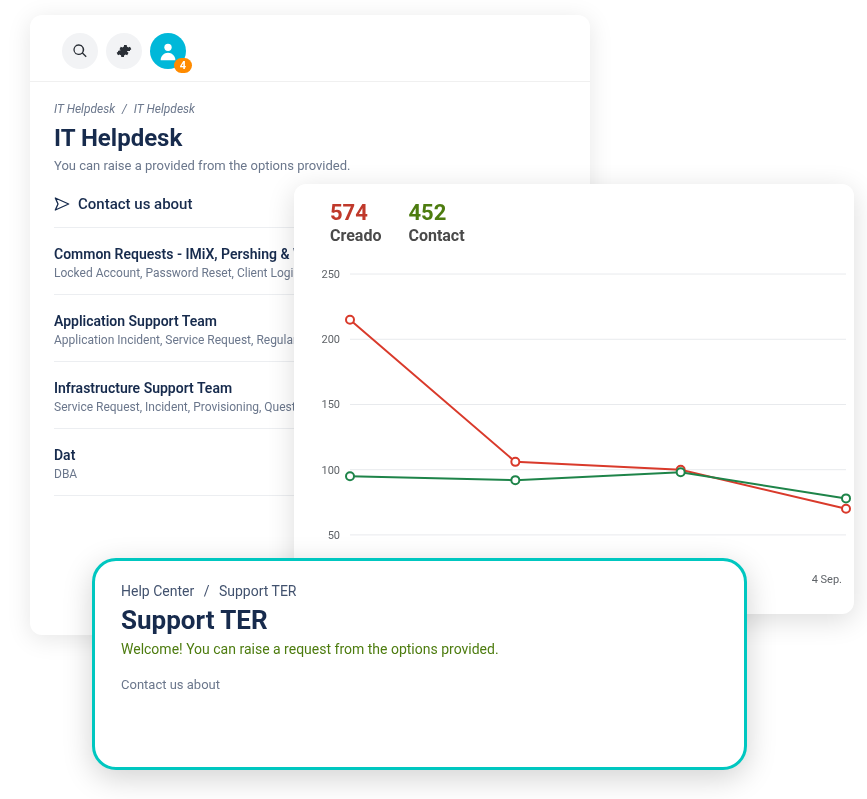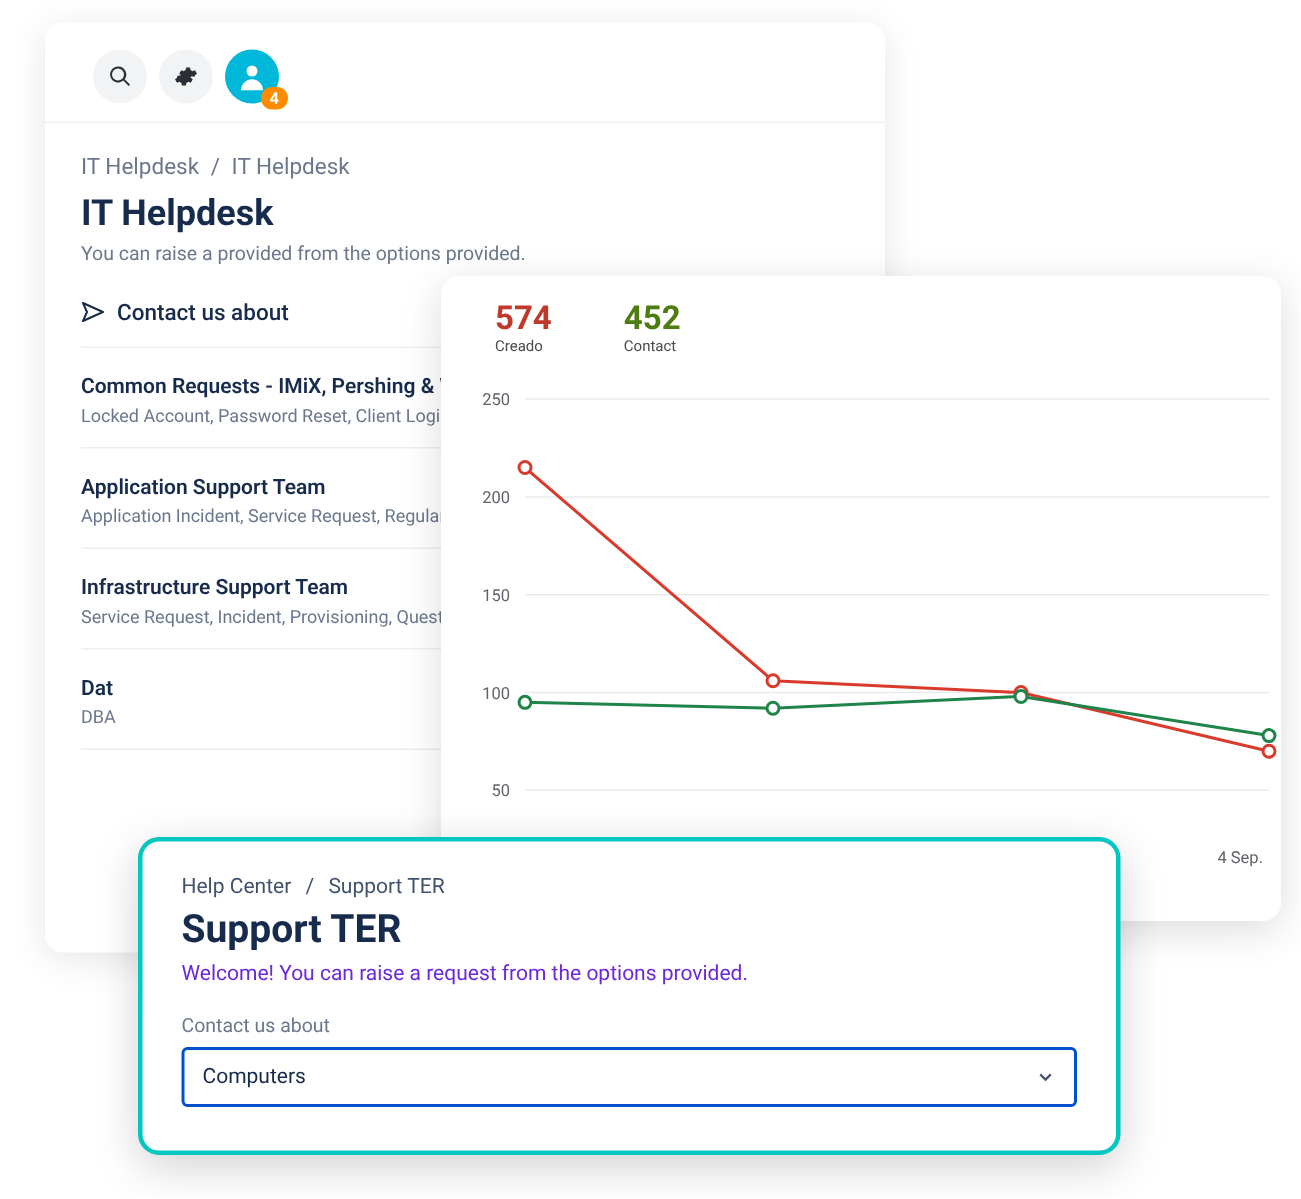--- a/index.html
+++ b/index.html
@@ -34,21 +34,21 @@
     display: flex; align-items: center; justify-content: center;
   }
   .avatar svg { width: 22px; height: 22px; }
   .badge {
     position: absolute; right: -6px; bottom: -4px;
     background: #ff8b00; color: #fff; font-size: 11px; font-weight: 700;
     border-radius: 10px; padding: 1px 6px;
   }
 
   .c1-body { padding: 20px 24px 0 24px; }
-  .breadcrumb { font-size: 15px; color: #6b778c; margin-bottom: 8px; }
+  .breadcrumb { font-size: 12px; color: #6b778c; margin-bottom: 8px; font-style: italic; }
   .breadcrumb .sep { margin: 0 4px; color: #6b778c; }
   .page-h1 { font-size: 24px; font-weight: 700; color: #172b4d; margin-bottom: 6px; }
   .page-sub { font-size: 13px; color: #6b778c; margin-bottom: 22px; }
 
   .contact-row { display: flex; align-items: center; gap: 8px; color: #172b4d; font-size: 15px; font-weight: 500; margin-bottom: 14px; }
   .contact-row svg { width: 16px; height: 16px; stroke: #172b4d; fill: none; stroke-width: 2; }
 
   .req-item {
     border-top: 1px solid #eceef1;
     padding: 18px 0 14px 0;
@@ -62,45 +62,45 @@
   .card2 {
     position: absolute;
     left: 294px; top: 184px;
     width: 560px; height: 430px;
     background: #fff;
     border-radius: 12px;
     box-shadow: 0 6px 28px rgba(0,0,0,0.14);
     padding: 18px 0 0 0;
     overflow: hidden;
   }
-  .kpis { display: flex; gap: 48px; padding-left: 36px; margin-bottom: 6px; }
+  .kpis { display: flex; gap: 27px; padding-left: 36px; margin-bottom: 6px; }
   .kpi-val { font-size: 22px; font-weight: 700; line-height: 1; }
-  .kpi-lab { font-size: 10px; font-weight: 400; color: #4a4a4a; margin-top: 2px; }
+  .kpi-lab { font-size: 16px; font-weight: 700; color: #4a4a4a; margin-top: 2px; }
   .kpi-creado  .kpi-val { color: #c0392b; }
   .kpi-resuelta .kpi-val { color: #4d7c0f; }
 
   .chart-wrap { position: relative; width: 100%; height: 340px; }
   .chart-wrap svg { position: absolute; inset: 0; }
 
   
   .card3 {
     position: absolute;
     left: 92px; top: 558px;
     width: 655px; height: 212px;
     background: #fff;
     border: 3px solid #00c7c0;
-    border-radius: 14px;
+    border-radius: 24px;
     box-shadow: 0 8px 30px rgba(0,0,0,0.18);
     padding: 22px 26px;
   }
   .c3-breadcrumb { font-size: 14px; color: #42526e; margin-bottom: 6px; }
   .c3-breadcrumb .link { color: #42526e; }
   .c3-breadcrumb .sep { margin: 0 6px; color: #42526e; }
   .c3-h1 { font-size: 26px; font-weight: 700; color: #172b4d; margin-bottom: 6px; }
-  .c3-sub { font-size: 14px; color: #6d28d9; margin-bottom: 20px; }
+  .c3-sub { font-size: 14px; color: #4d7c0f; margin-bottom: 20px; }
   .c3-label { font-size: 13px; color: #6b778c; margin-bottom: 6px; }
   .select {
     width: 100%; height: 40px;
     border: 2px solid #0052cc; border-radius: 4px;
     display: flex; align-items: center; justify-content: space-between;
     padding: 0 12px; cursor: pointer;
     color: #172b4d; font-size: 14px;
   }
   .select svg { width: 14px; height: 14px; stroke: #42526e; fill: none; stroke-width: 2.5; }
 </style>
@@ -205,19 +205,13 @@
 
 <div class="card3">
   <div class="c3-breadcrumb">
     <span class="link">Help Center</span>
     <span class="sep">/</span>
     <span class="link">Support TER</span>
   </div>
   <h1 class="c3-h1">Support TER</h1>
   <div class="c3-sub">Welcome! You can raise a request from the options provided.</div>
   <div class="c3-label">Contact us about</div>
-  <div class="select">
-    <span>Computers</span>
-    <svg viewBox="0 0 24 24">
-        <polyline points="6 9 12 15 18 9"></polyline>
-      </svg>
-  </div>
 </div>
 
 </body></html>

